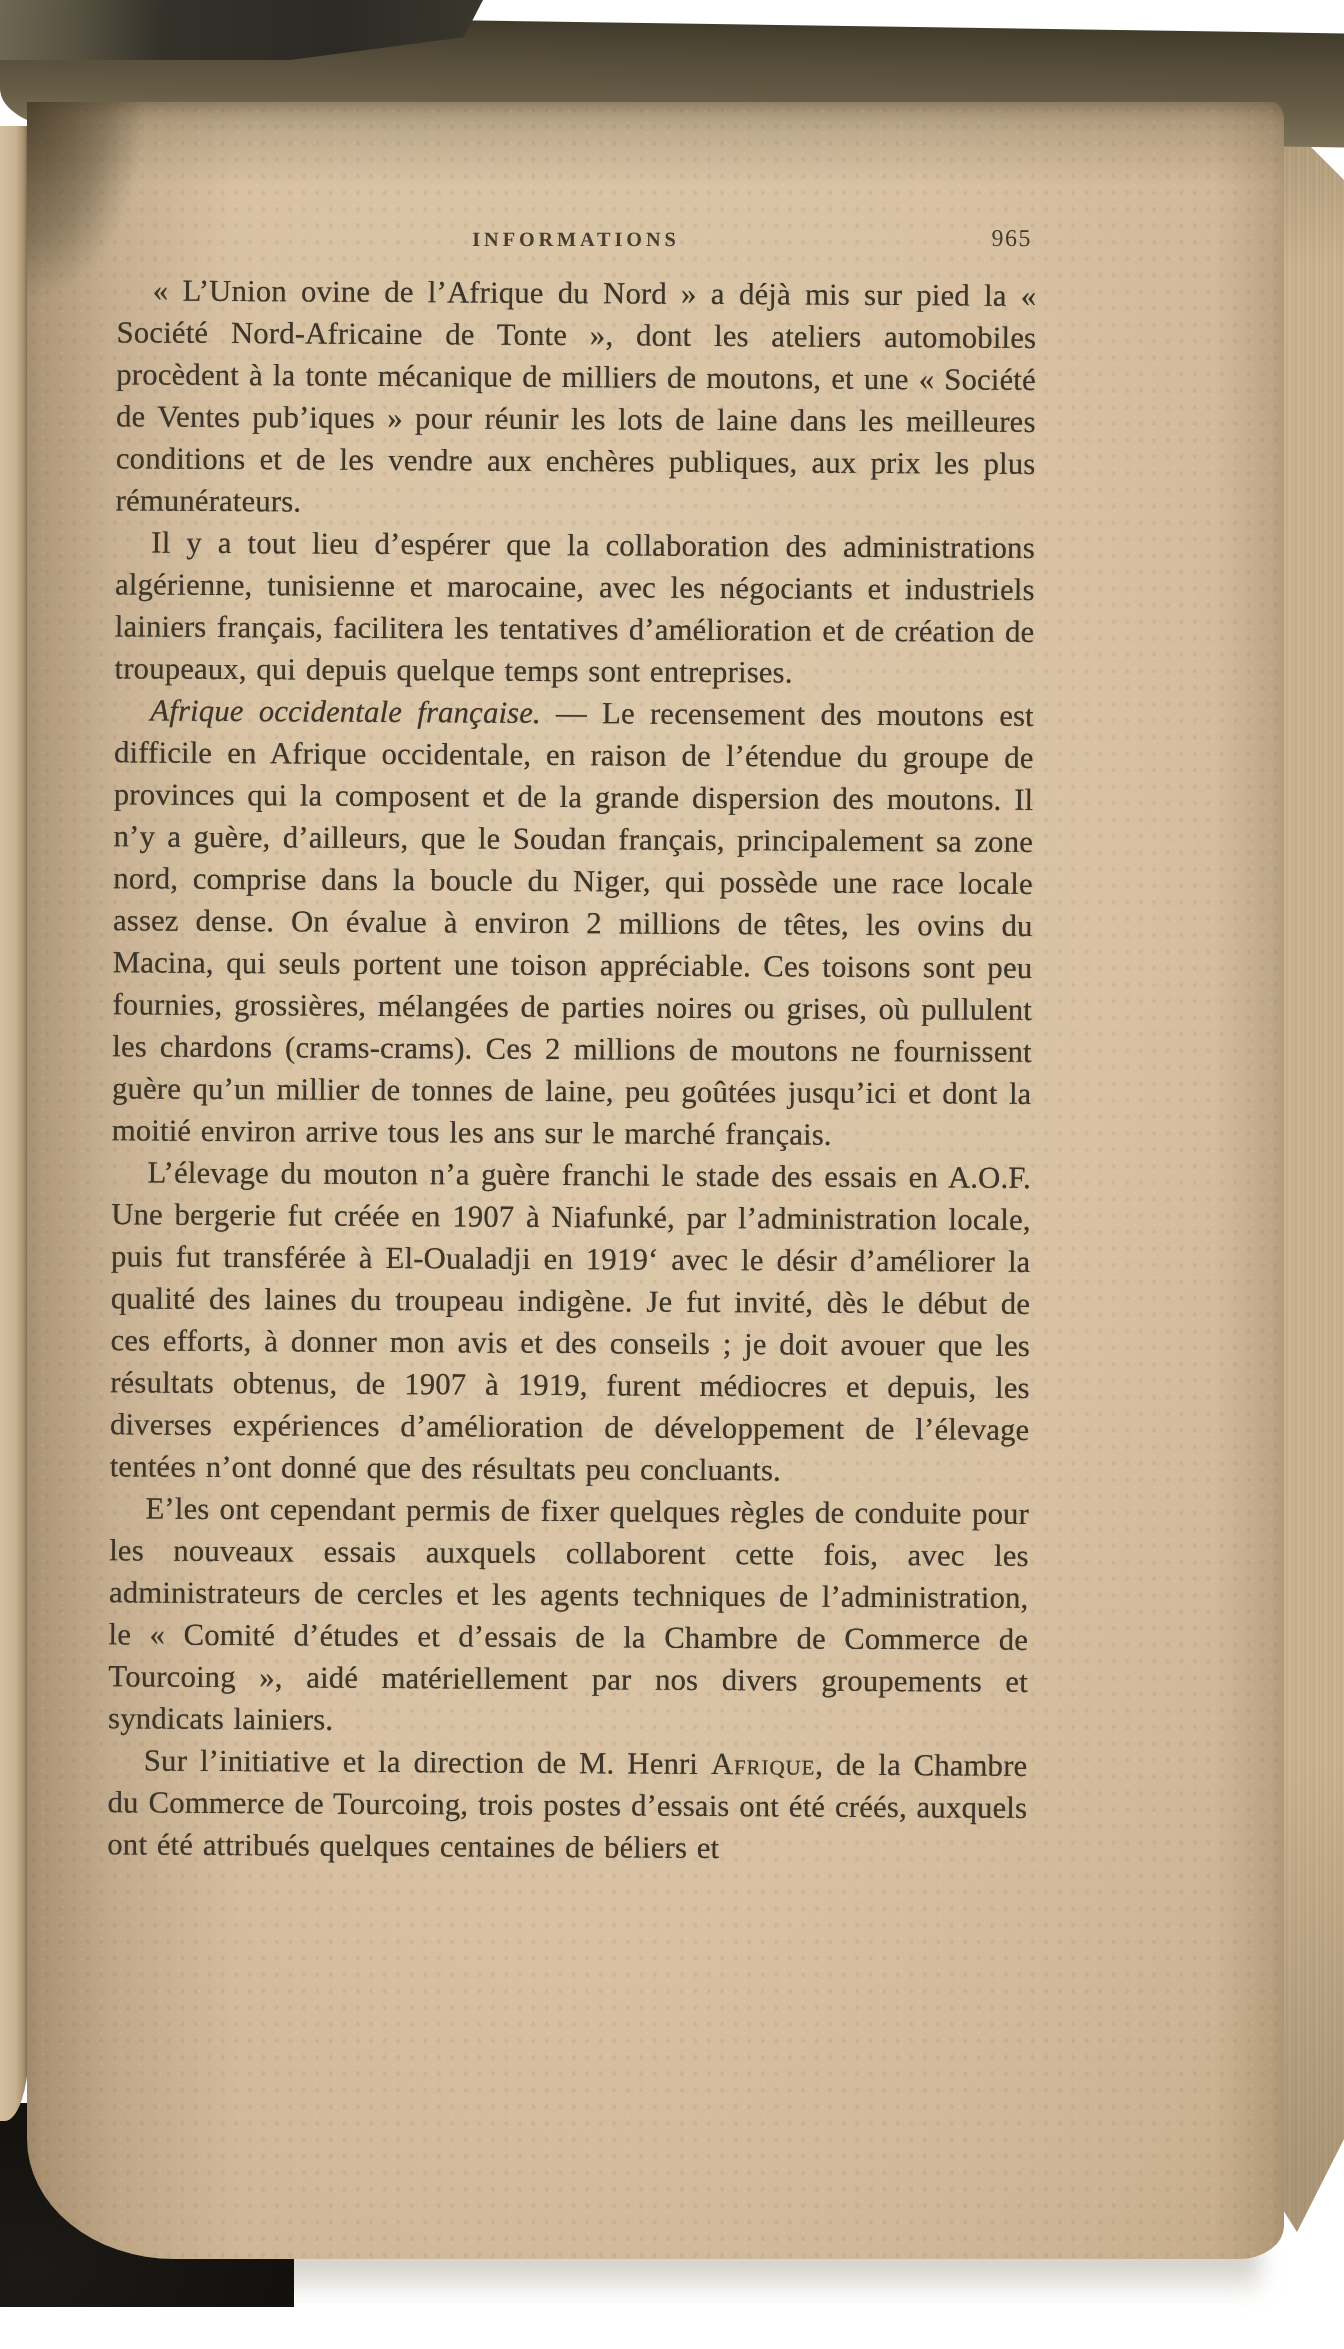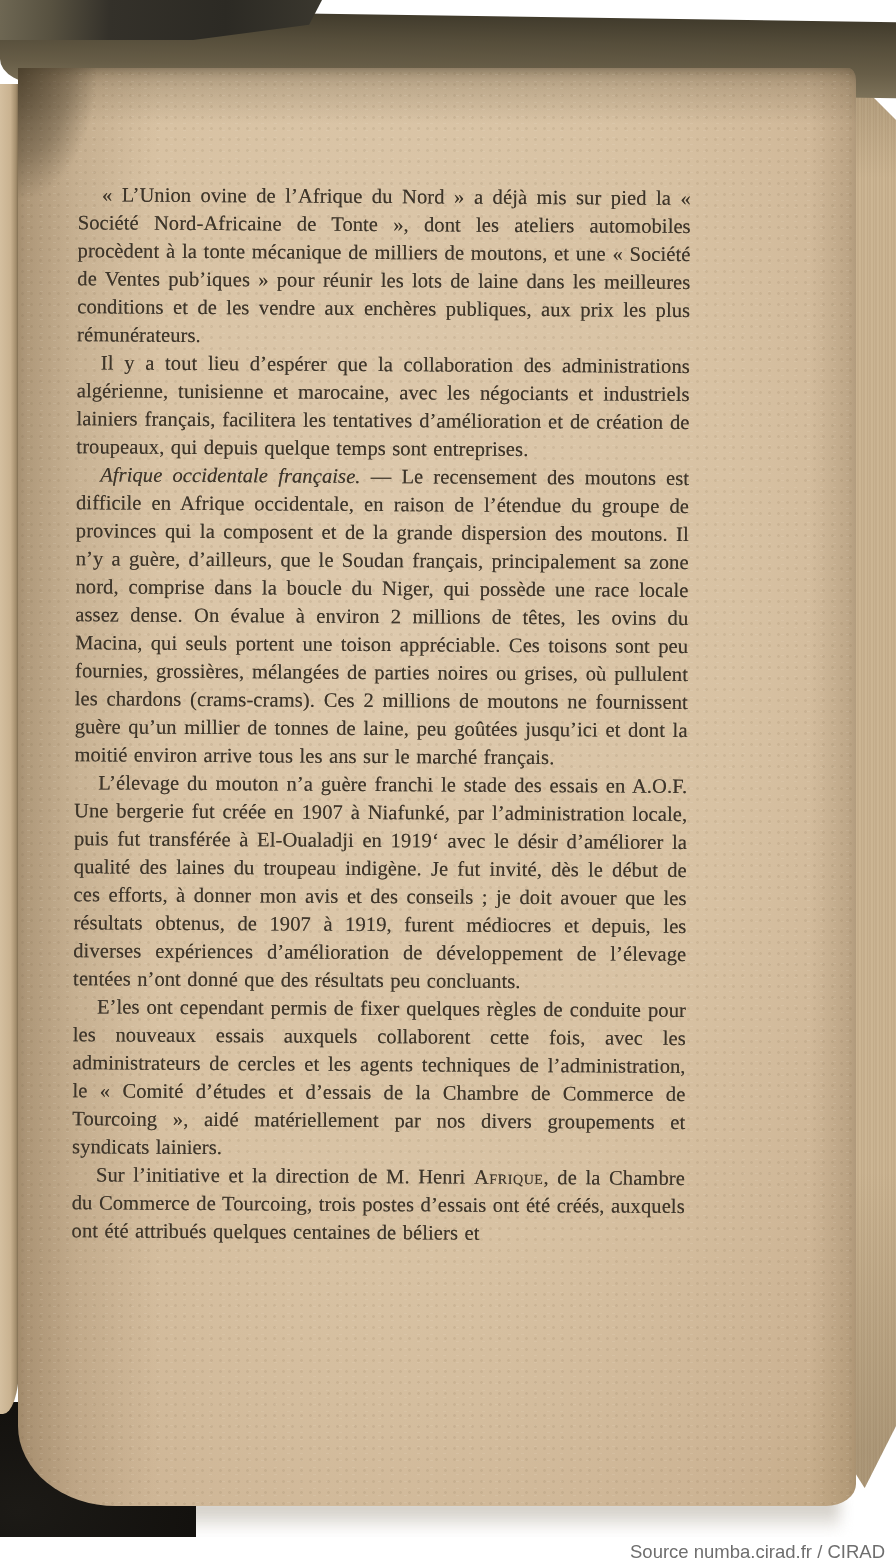--- a/index.html
+++ b/index.html
@@ -126,29 +126,30 @@
 <div class="stage">
 
   <div class="bottom-shadow"></div>
   <div class="cover-corner"></div>
   <div class="fore-edge"></div>
   <div class="top-edge-band"></div>
   <div class="binding-cloth"></div>
   <div class="left-strip"></div>
 
   <div class="page">
+    <div class="running-head">
+      <span class="running-title">INFORMATIONS</span>
+      <span class="page-number">965</span>
+    </div>
     <div class="text-block">
         <p class="para"><span class="seg-normal">« L’Union ovine de l’Afrique du Nord » a déjà mis sur pied la « Société Nord-Africaine de Tonte », dont les ateliers automobiles procèdent à la tonte mécanique de milliers de moutons, et une « Société de Ventes pub’iques » pour réunir les lots de laine dans les meilleures conditions et de les vendre aux enchères publiques, aux prix les plus rémunérateurs.</span></p>
         <p class="para"><span class="seg-normal">Il y a tout lieu d’espérer que la collaboration des administrations algérienne, tunisienne et marocaine, avec les négociants et industriels lainiers français, facilitera les tentatives d’amélioration et de création de troupeaux, qui depuis quelque temps sont entreprises.</span></p>
         <p class="para"><span class="seg-italic">Afrique occidentale française.</span><span class="seg-normal"> — Le recensement des moutons est difficile en Afrique occidentale, en raison de l’étendue du groupe de provinces qui la composent et de la grande dispersion des moutons. Il n’y a guère, d’ailleurs, que le Soudan français, principalement sa zone nord, comprise dans la boucle du Niger, qui possède une race locale assez dense. On évalue à environ 2 millions de têtes, les ovins du Macina, qui seuls portent une toison appréciable. Ces toisons sont peu fournies, grossières, mélangées de parties noires ou grises, où pullulent les chardons (crams-crams). Ces 2 millions de moutons ne fournissent guère qu’un millier de tonnes de laine, peu goûtées jusqu’ici et dont la moitié environ arrive tous les ans sur le marché français.</span></p>
         <p class="para"><span class="seg-normal">L’élevage du mouton n’a guère franchi le stade des essais en A.O.F. Une bergerie fut créée en 1907 à Niafunké, par l’administration locale, puis fut transférée à El-Oualadji en 1919‘ avec le désir d’améliorer la qualité des laines du troupeau indigène. Je fut invité, dès le début de ces efforts, à donner mon avis et des conseils ; je doit avouer que les résultats obtenus, de 1907 à 1919, furent médiocres et depuis, les diverses expériences d’amélioration de développement de l’élevage tentées n’ont donné que des résultats peu concluants.</span></p>
         <p class="para"><span class="seg-normal">E’les ont cependant permis de fixer quelques règles de conduite pour les nouveaux essais auxquels collaborent cette fois, avec les administrateurs de cercles et les agents techniques de l’administration, le « Comité d’études et d’essais de la Chambre de Commerce de Tourcoing », aidé matériellement par nos divers groupements et syndicats lainiers.</span></p>
         <p class="para"><span class="seg-normal">Sur l’initiative et la direction de M. Henri </span><span class="seg-smallcaps">Afrique</span><span class="seg-normal">, de la Chambre du Commerce de Tourcoing, trois postes d’essais ont été créés, auxquels ont été attribués quelques centaines de béliers et</span></p>
       </div>
   </div>
 
   <div class="gutter-curl"></div>
 
-  <div class="source-bar">
-    <span class="source-text">Source numba.cirad.fr / CIRAD</span>
-  </div>
 
 </div>
 
 </body></html>

